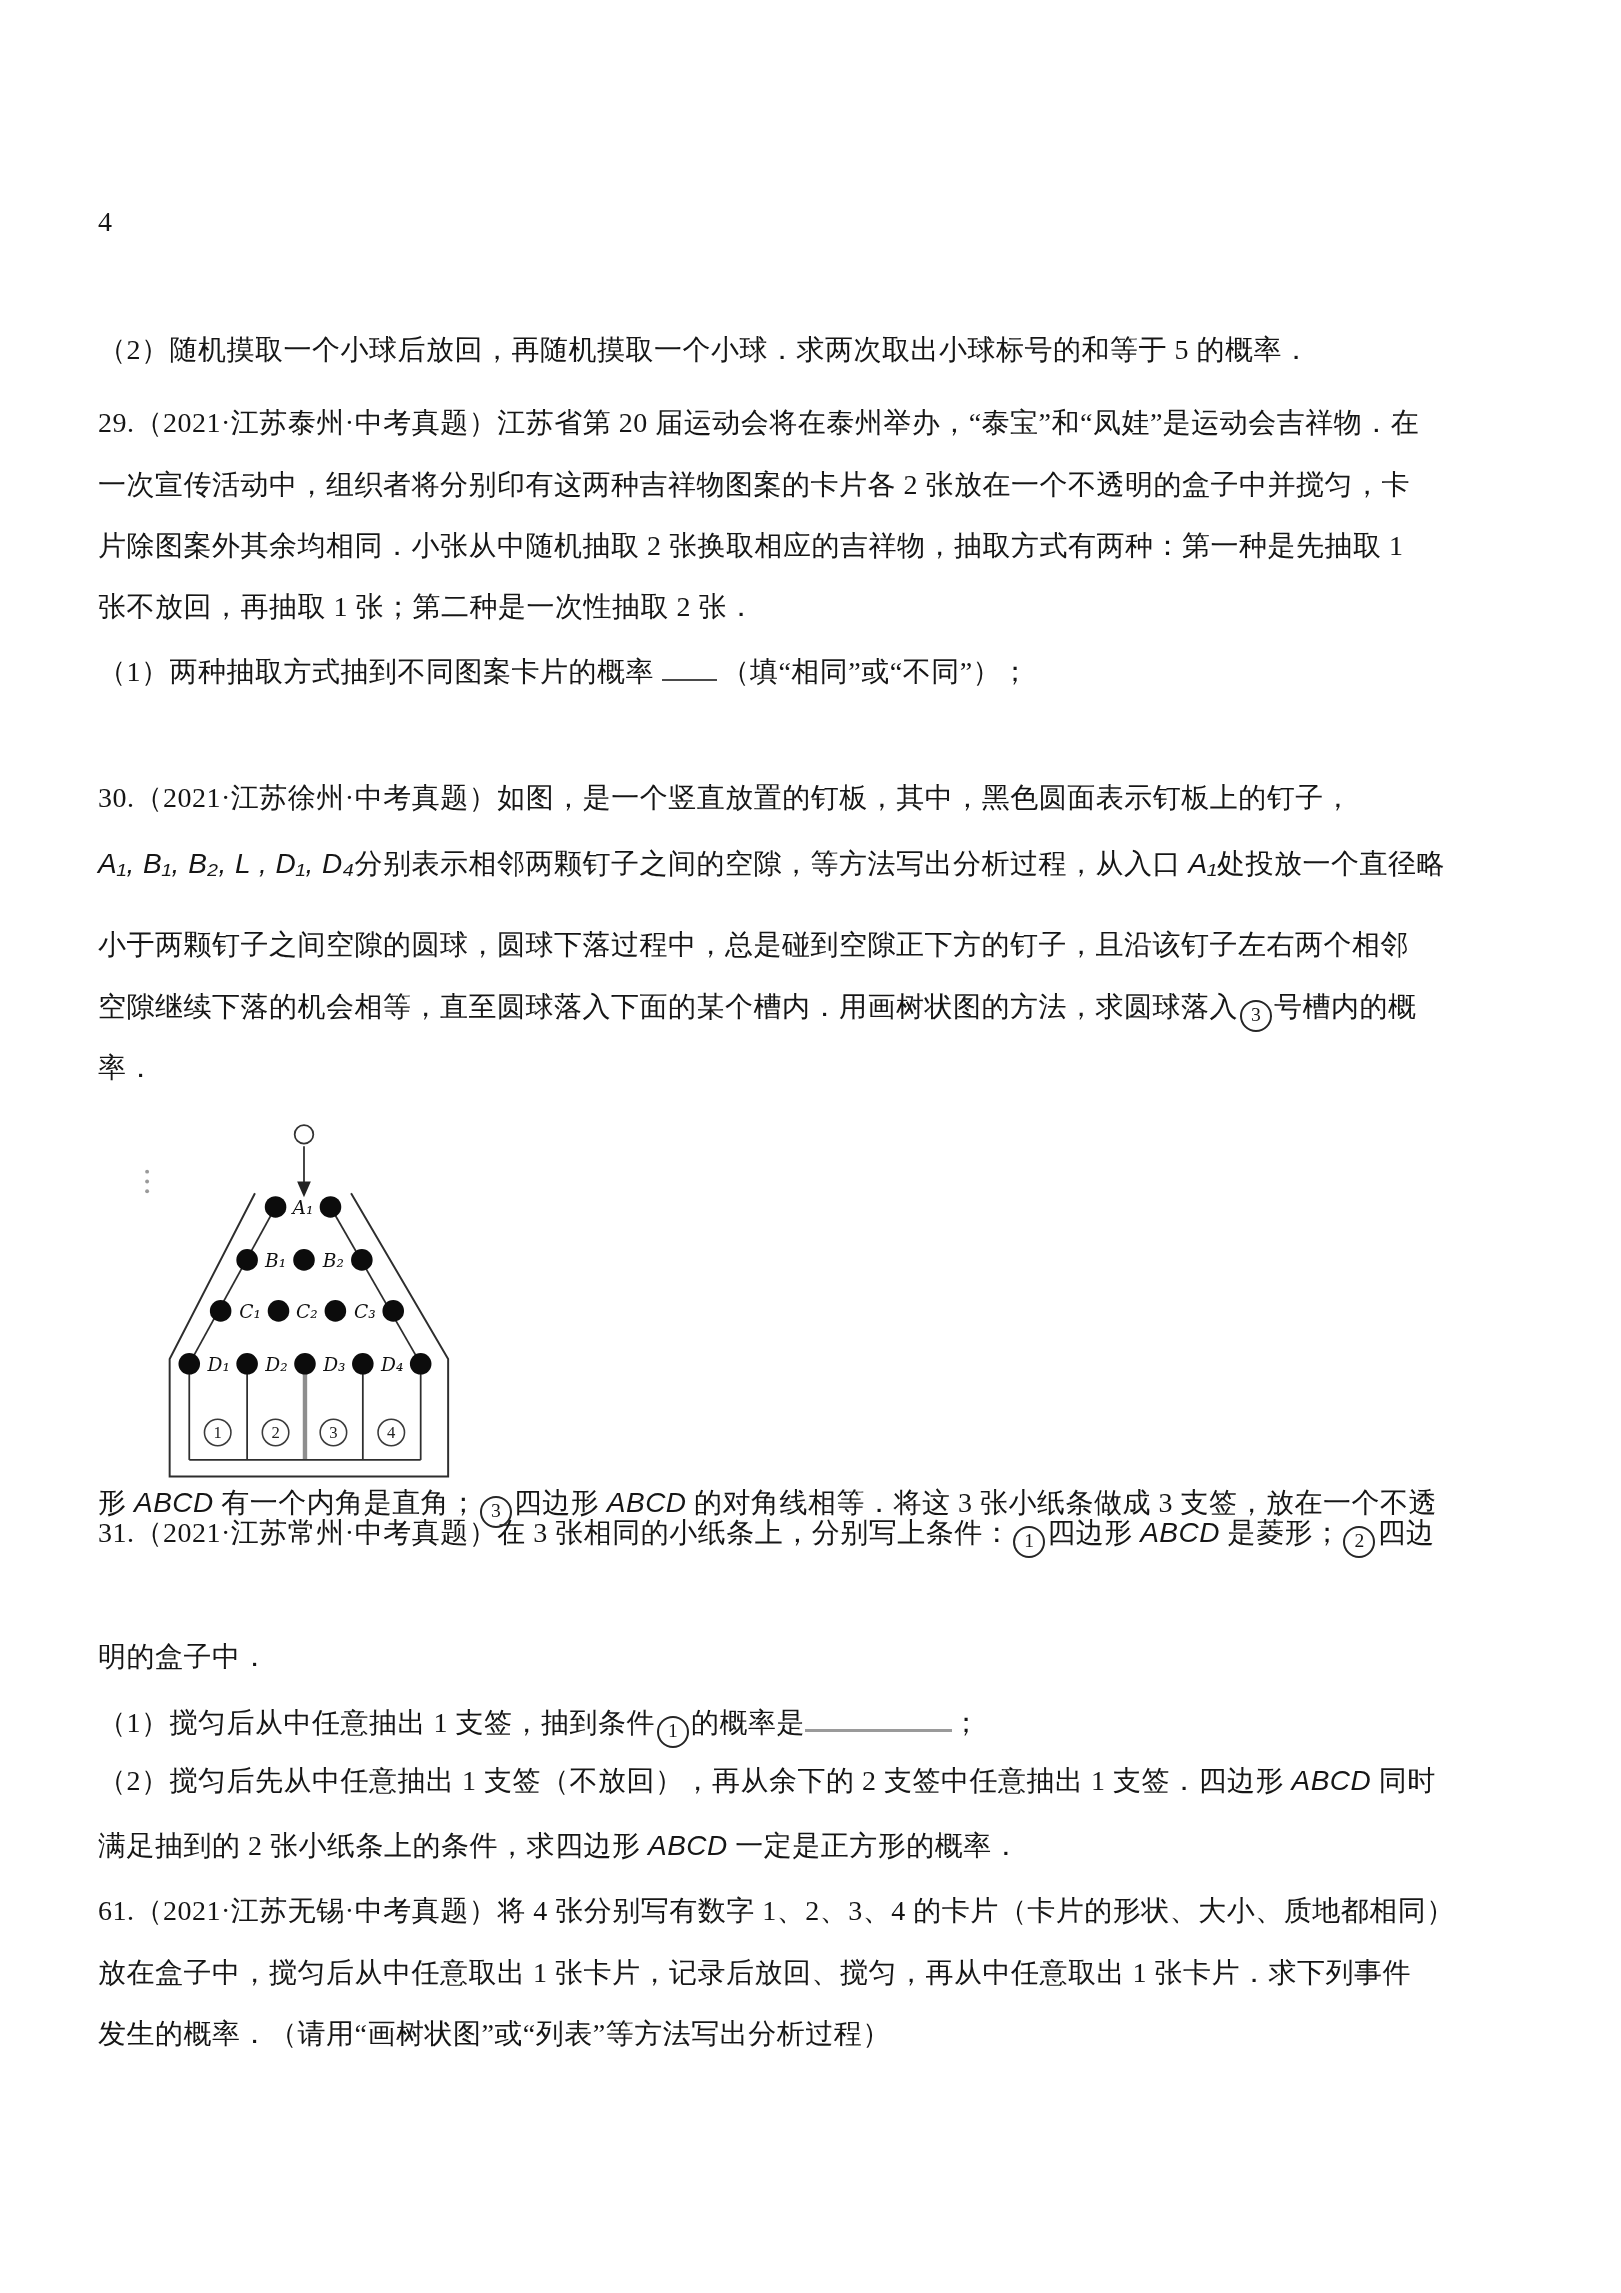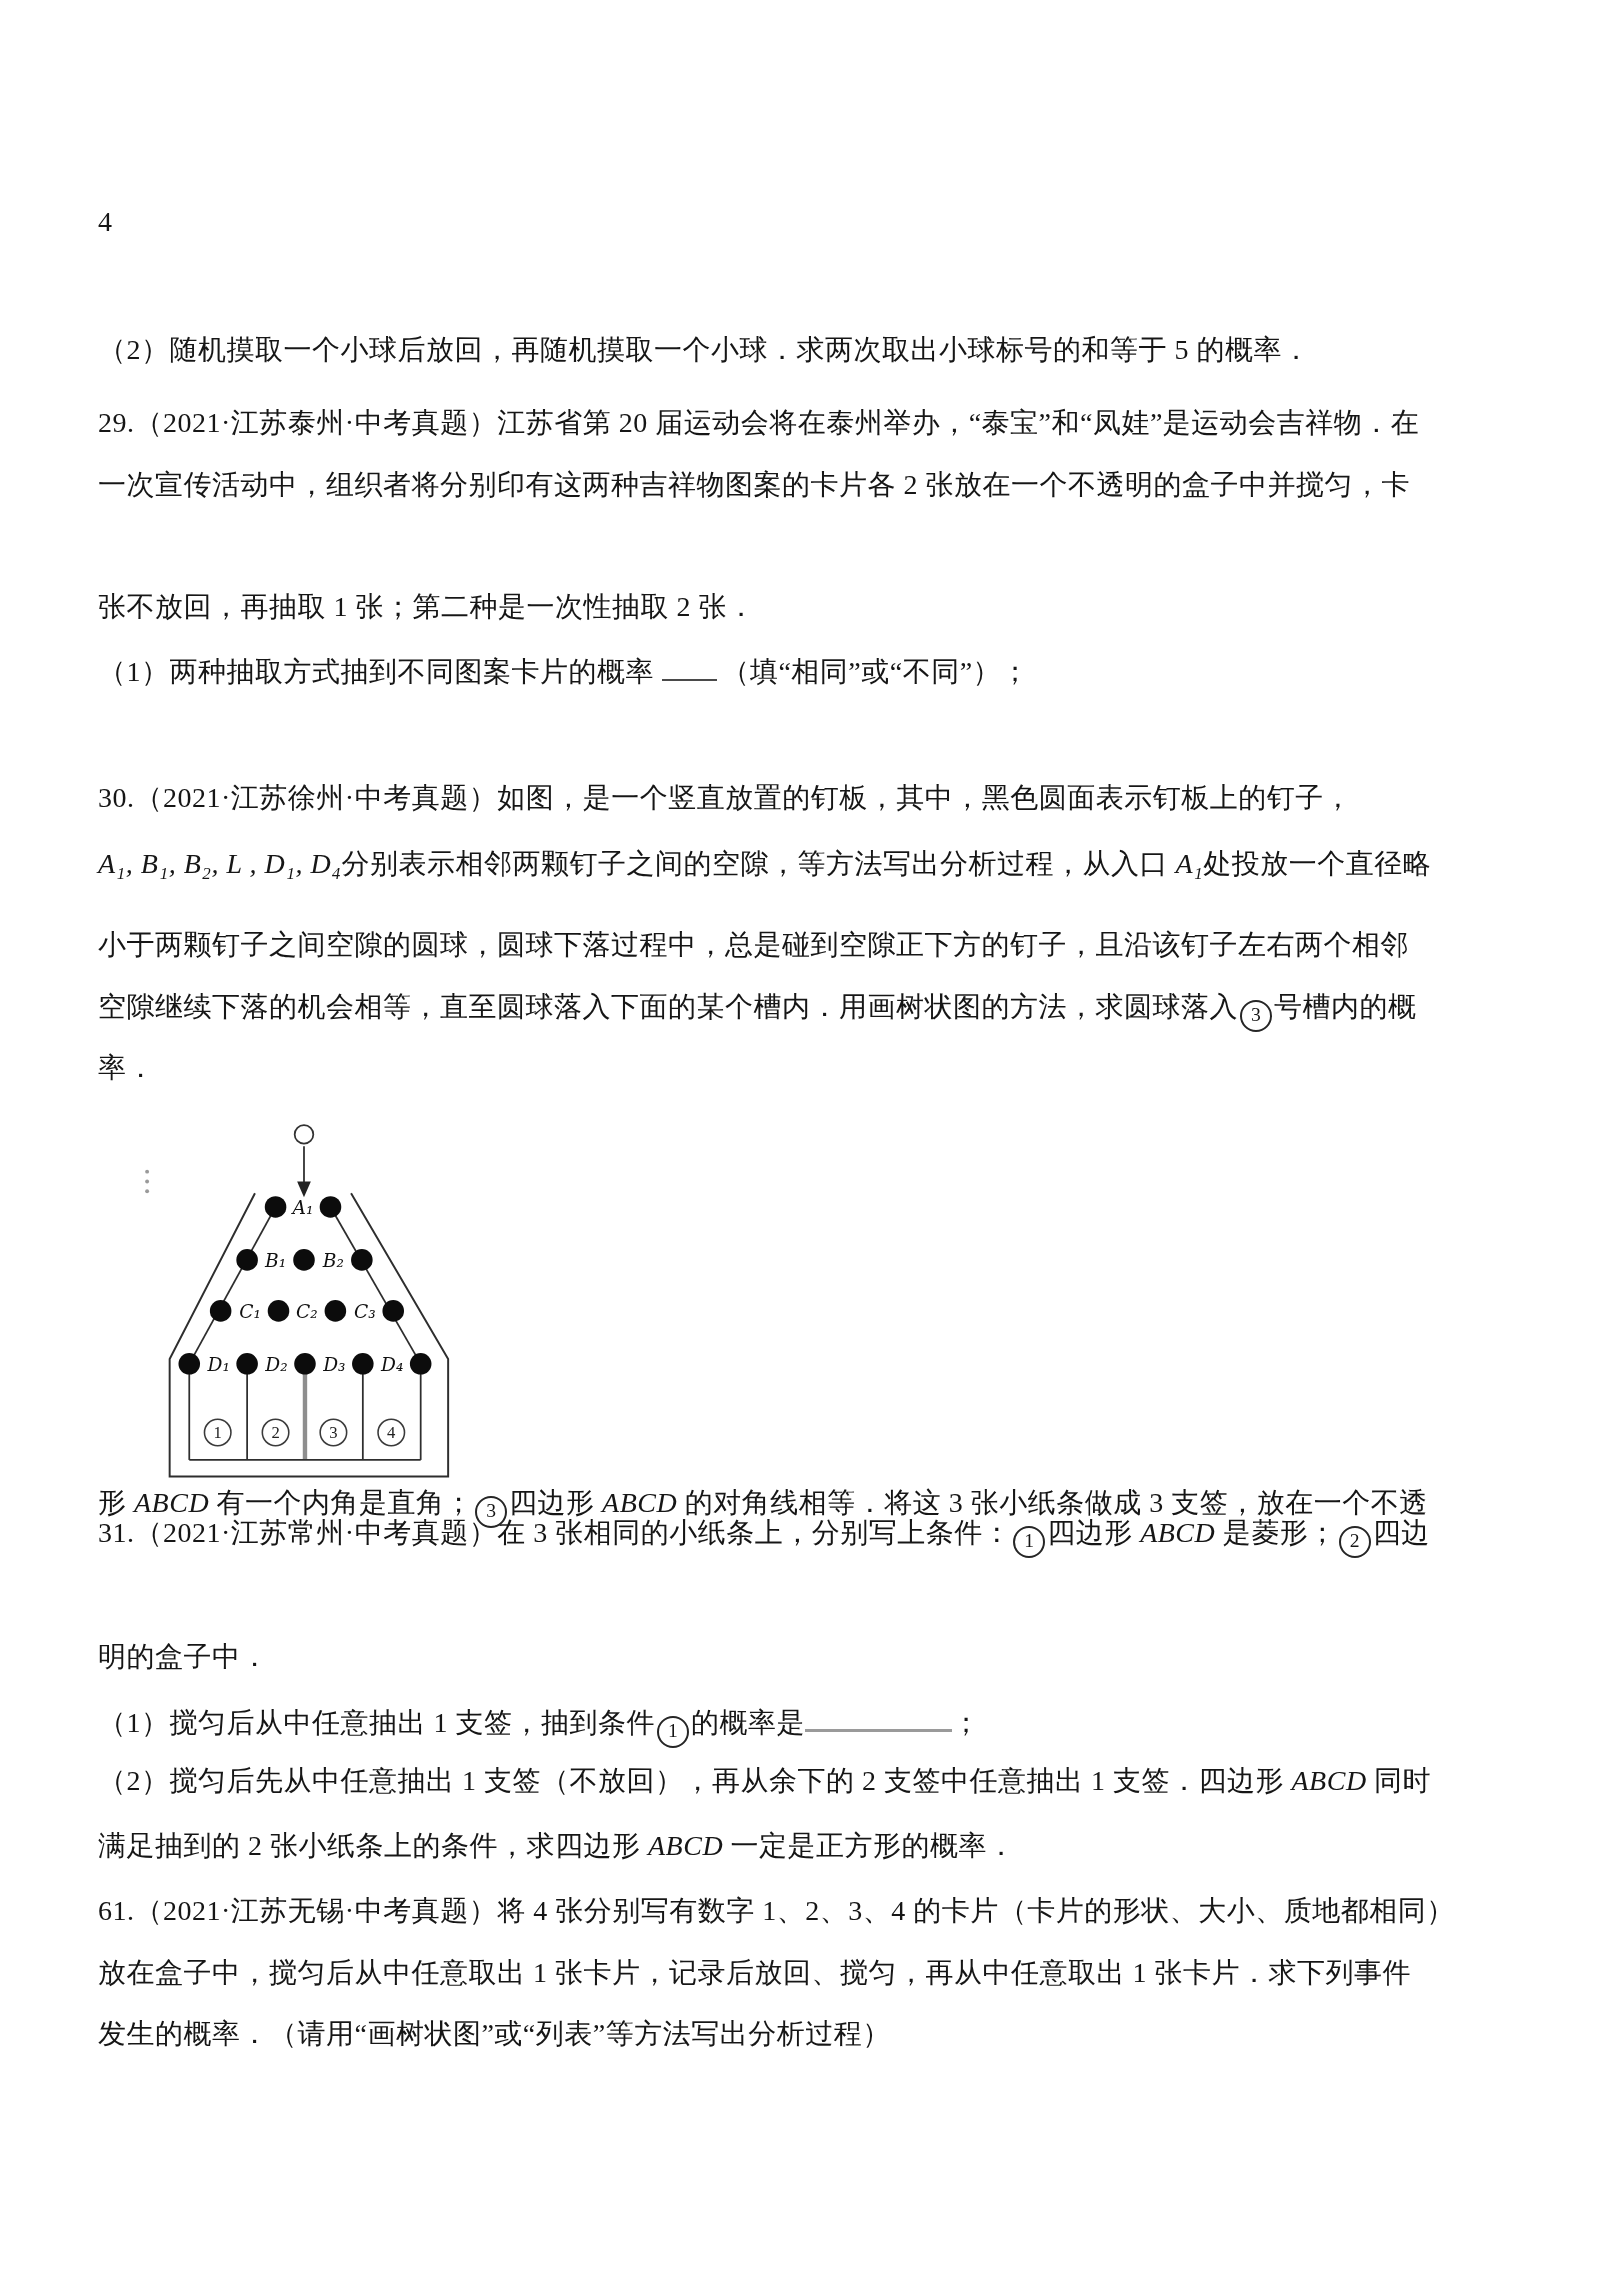--- a/index.html
+++ b/index.html
@@ -15,21 +15,21 @@
   .line{
     position:absolute;
     left:98px;
     white-space:nowrap;
     font-size:28px;
     line-height:37px;
     letter-spacing:0.5px;
   }
   .math{
     font-style:italic;
-    font-family:Liberation Serif, serif;
+    font-family:Liberation Sans, sans-serif;
     letter-spacing:0.5px;
   }
   .blank{display:inline-block;vertical-align:baseline;height:29px;}
   .blank-long{width:169px;border-bottom:3.9px solid #a9a9a9;}
   .blank-short{width:55px;border-bottom:2.9px solid #4a4a4a;margin-right:4.9px;}
   .blank-mid{width:147px;border-bottom:3.9px solid #9a9a9a;}
   .circ{
     display:inline-block;
     width:28px;height:28px;
     line-height:25.5px;
@@ -58,20 +58,21 @@
 <body>
 
 <div id="page">
 
   <div id="pagenum">4</div>
 
   <div class="line" style="top:331px"><span>（2）随机摸取一个小球后放回，再随机摸取一个小球．求两次取出小球标号的和等于 5 的概率．</span></div>
 
   <div class="line" style="top:404px"><span>29.（2021·江苏泰州·中考真题）江苏省第 20 届运动会将在泰州举办，“泰宝”和“凤娃”是运动会吉祥物．在</span></div>
   <div class="line" style="top:466px"><span>一次宣传活动中，组织者将分别印有这两种吉祥物图案的卡片各 2 张放在一个不透明的盒子中并搅匀，卡</span></div>
+  <div class="line" style="top:527px"><span>片除图案外其余均相同．小张从中随机抽取 2 张换取相应的吉祥物，抽取方式有两种：第一种是先抽取 1</span></div>
   <div class="line" style="top:588px"><span>张不放回，再抽取 1 张；第二种是一次性抽取 2 张．</span></div>
   <div class="line" style="top:650px"><span>（1）两种抽取方式抽到不同图案卡片的概率 </span><span class="blank blank-short"></span><span>（填“相同”或“不同”）；</span></div>
 
   <div class="line" style="top:779px"><span>30.（2021·江苏徐州·中考真题）如图，是一个竖直放置的钉板，其中，黑色圆面表示钉板上的钉子，</span></div>
   <div class="line" style="top:845px"><span class="math">A₁, B₁, B₂, L , D₁, D₄</span><span>分别表示相邻两颗钉子之间的空隙，等方法写出分析过程，从入口 </span><span class="math">A₁</span><span>处投放一个直径略</span></div>
   <div class="line" style="top:926px"><span>小于两颗钉子之间空隙的圆球，圆球下落过程中，总是碰到空隙正下方的钉子，且沿该钉子左右两个相邻</span></div>
   <div class="line" style="top:988px"><span>空隙继续下落的机会相等，直至圆球落入下面的某个槽内．用画树状图的方法，求圆球落入</span><span class="circ">3</span><span>号槽内的概</span></div>
   <div class="line" style="top:1049px"><span>率．</span></div>
 
   <div id="figure">

